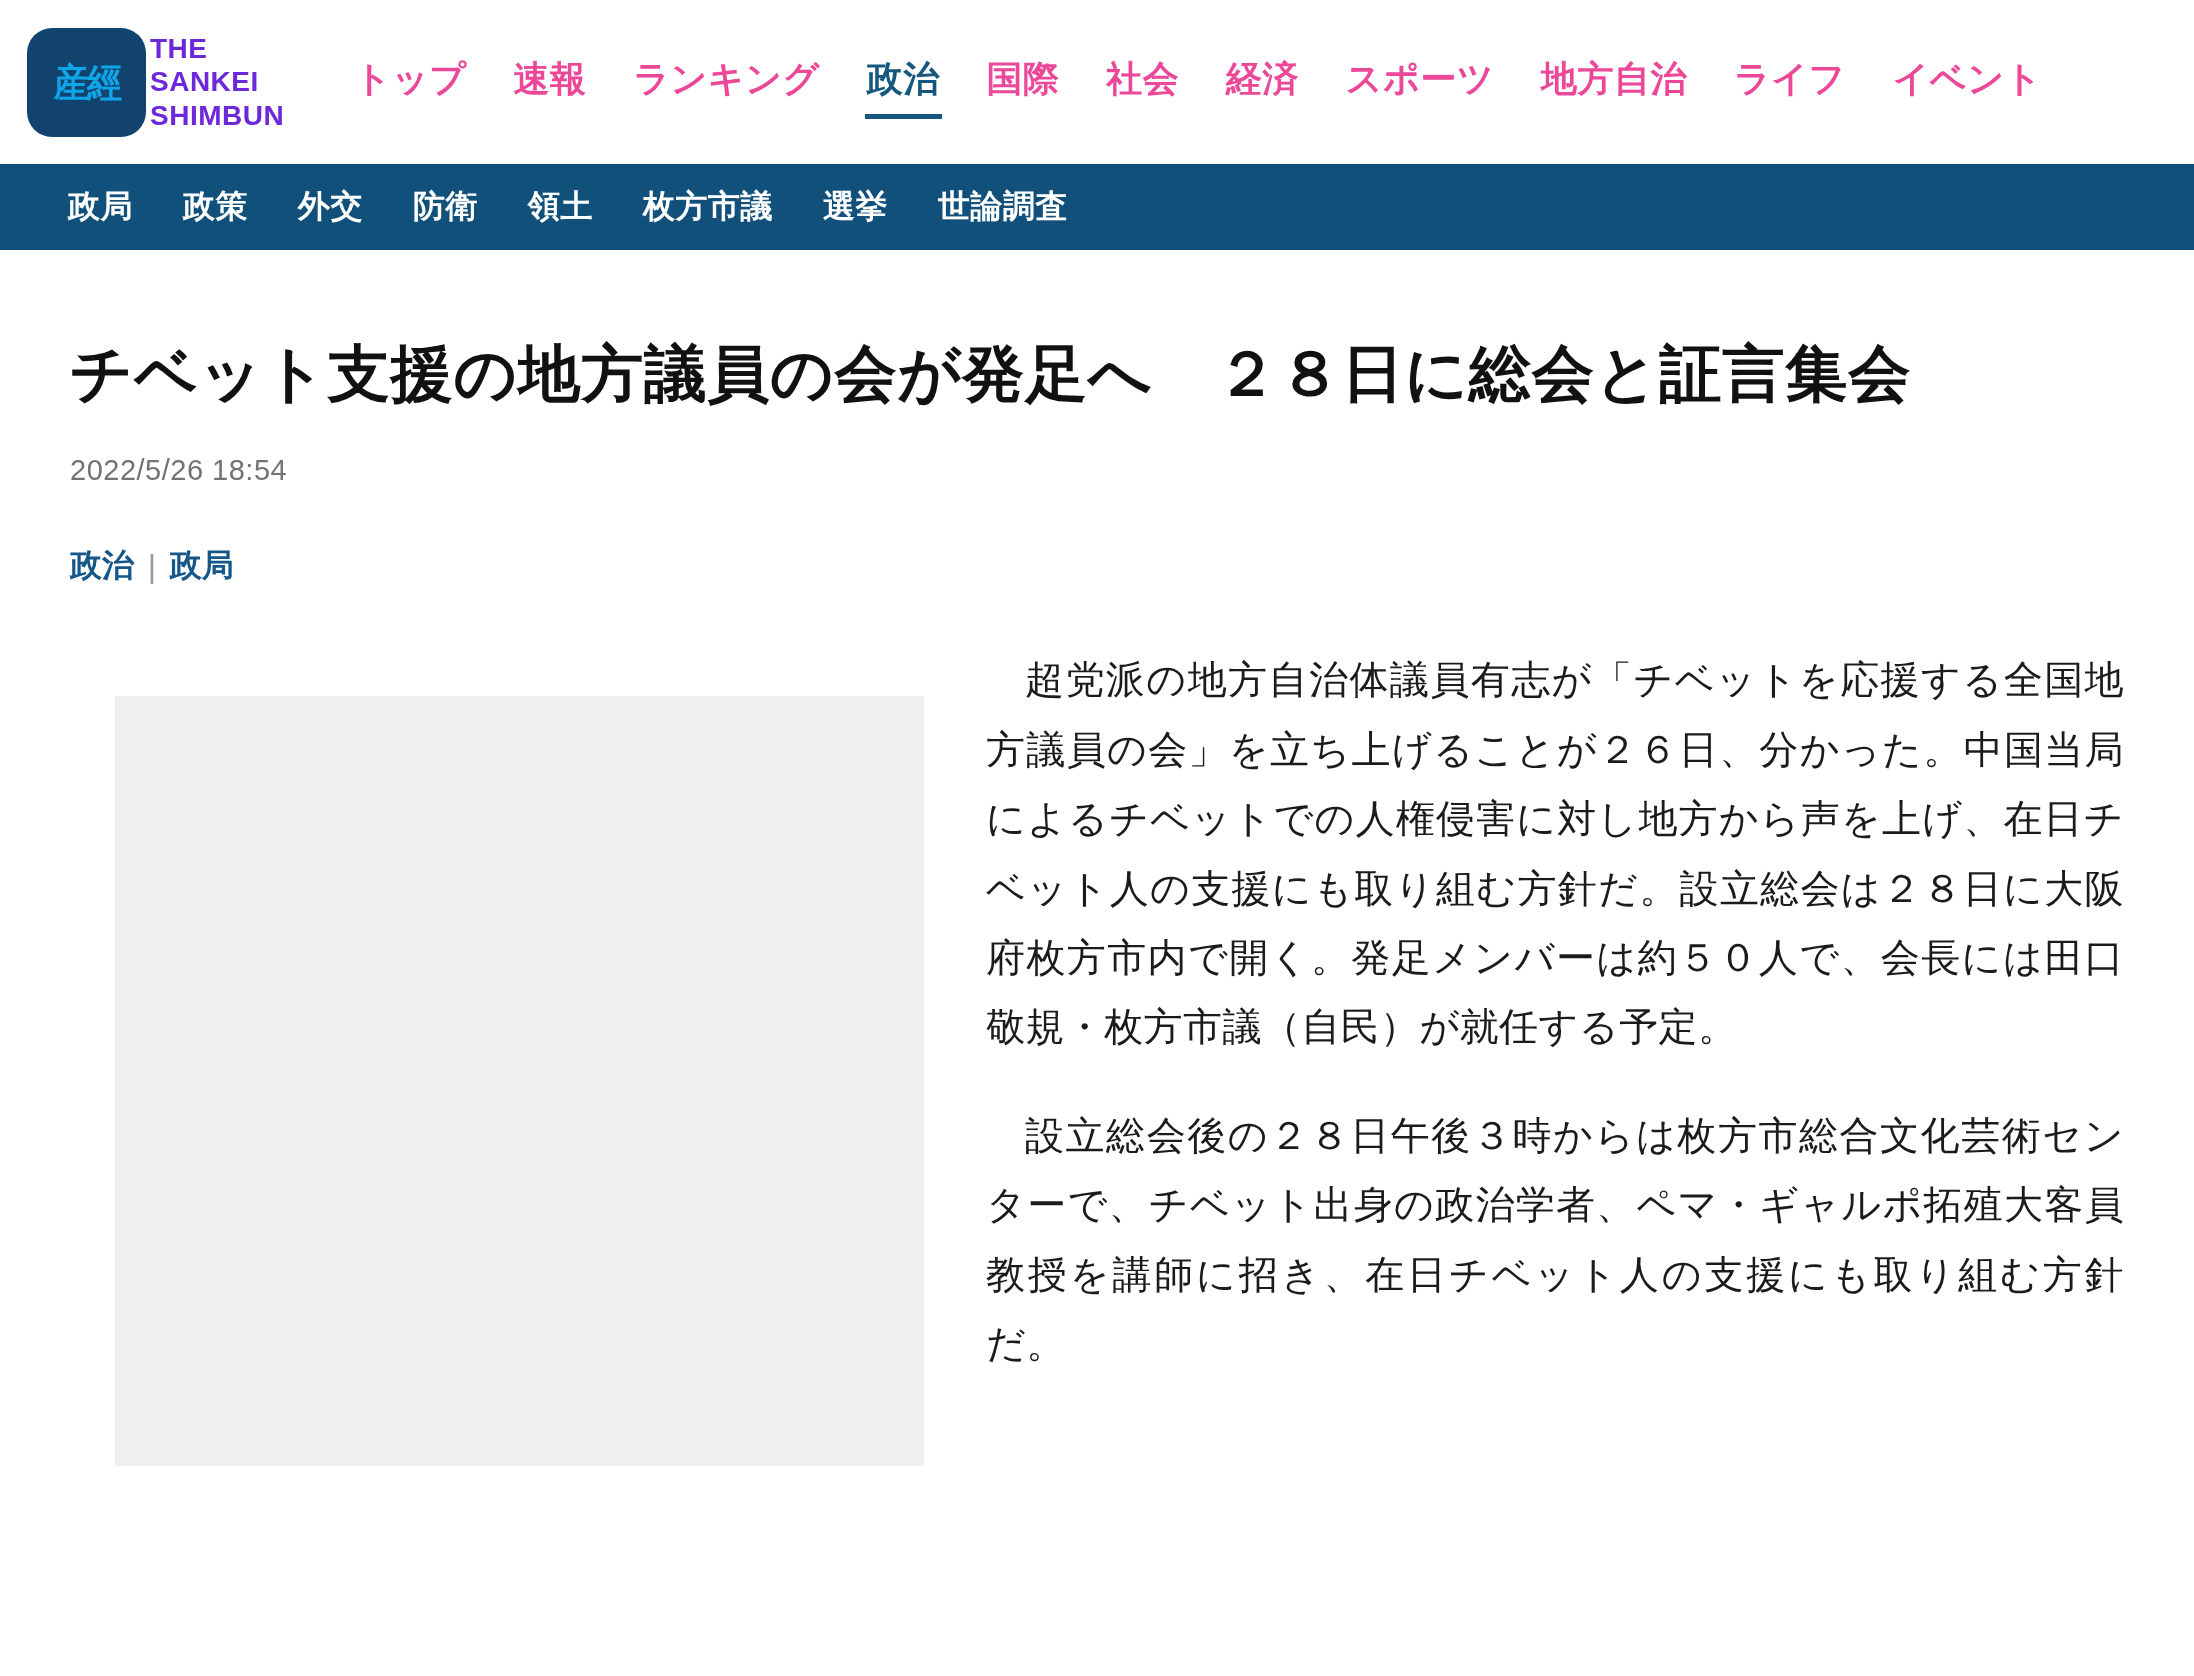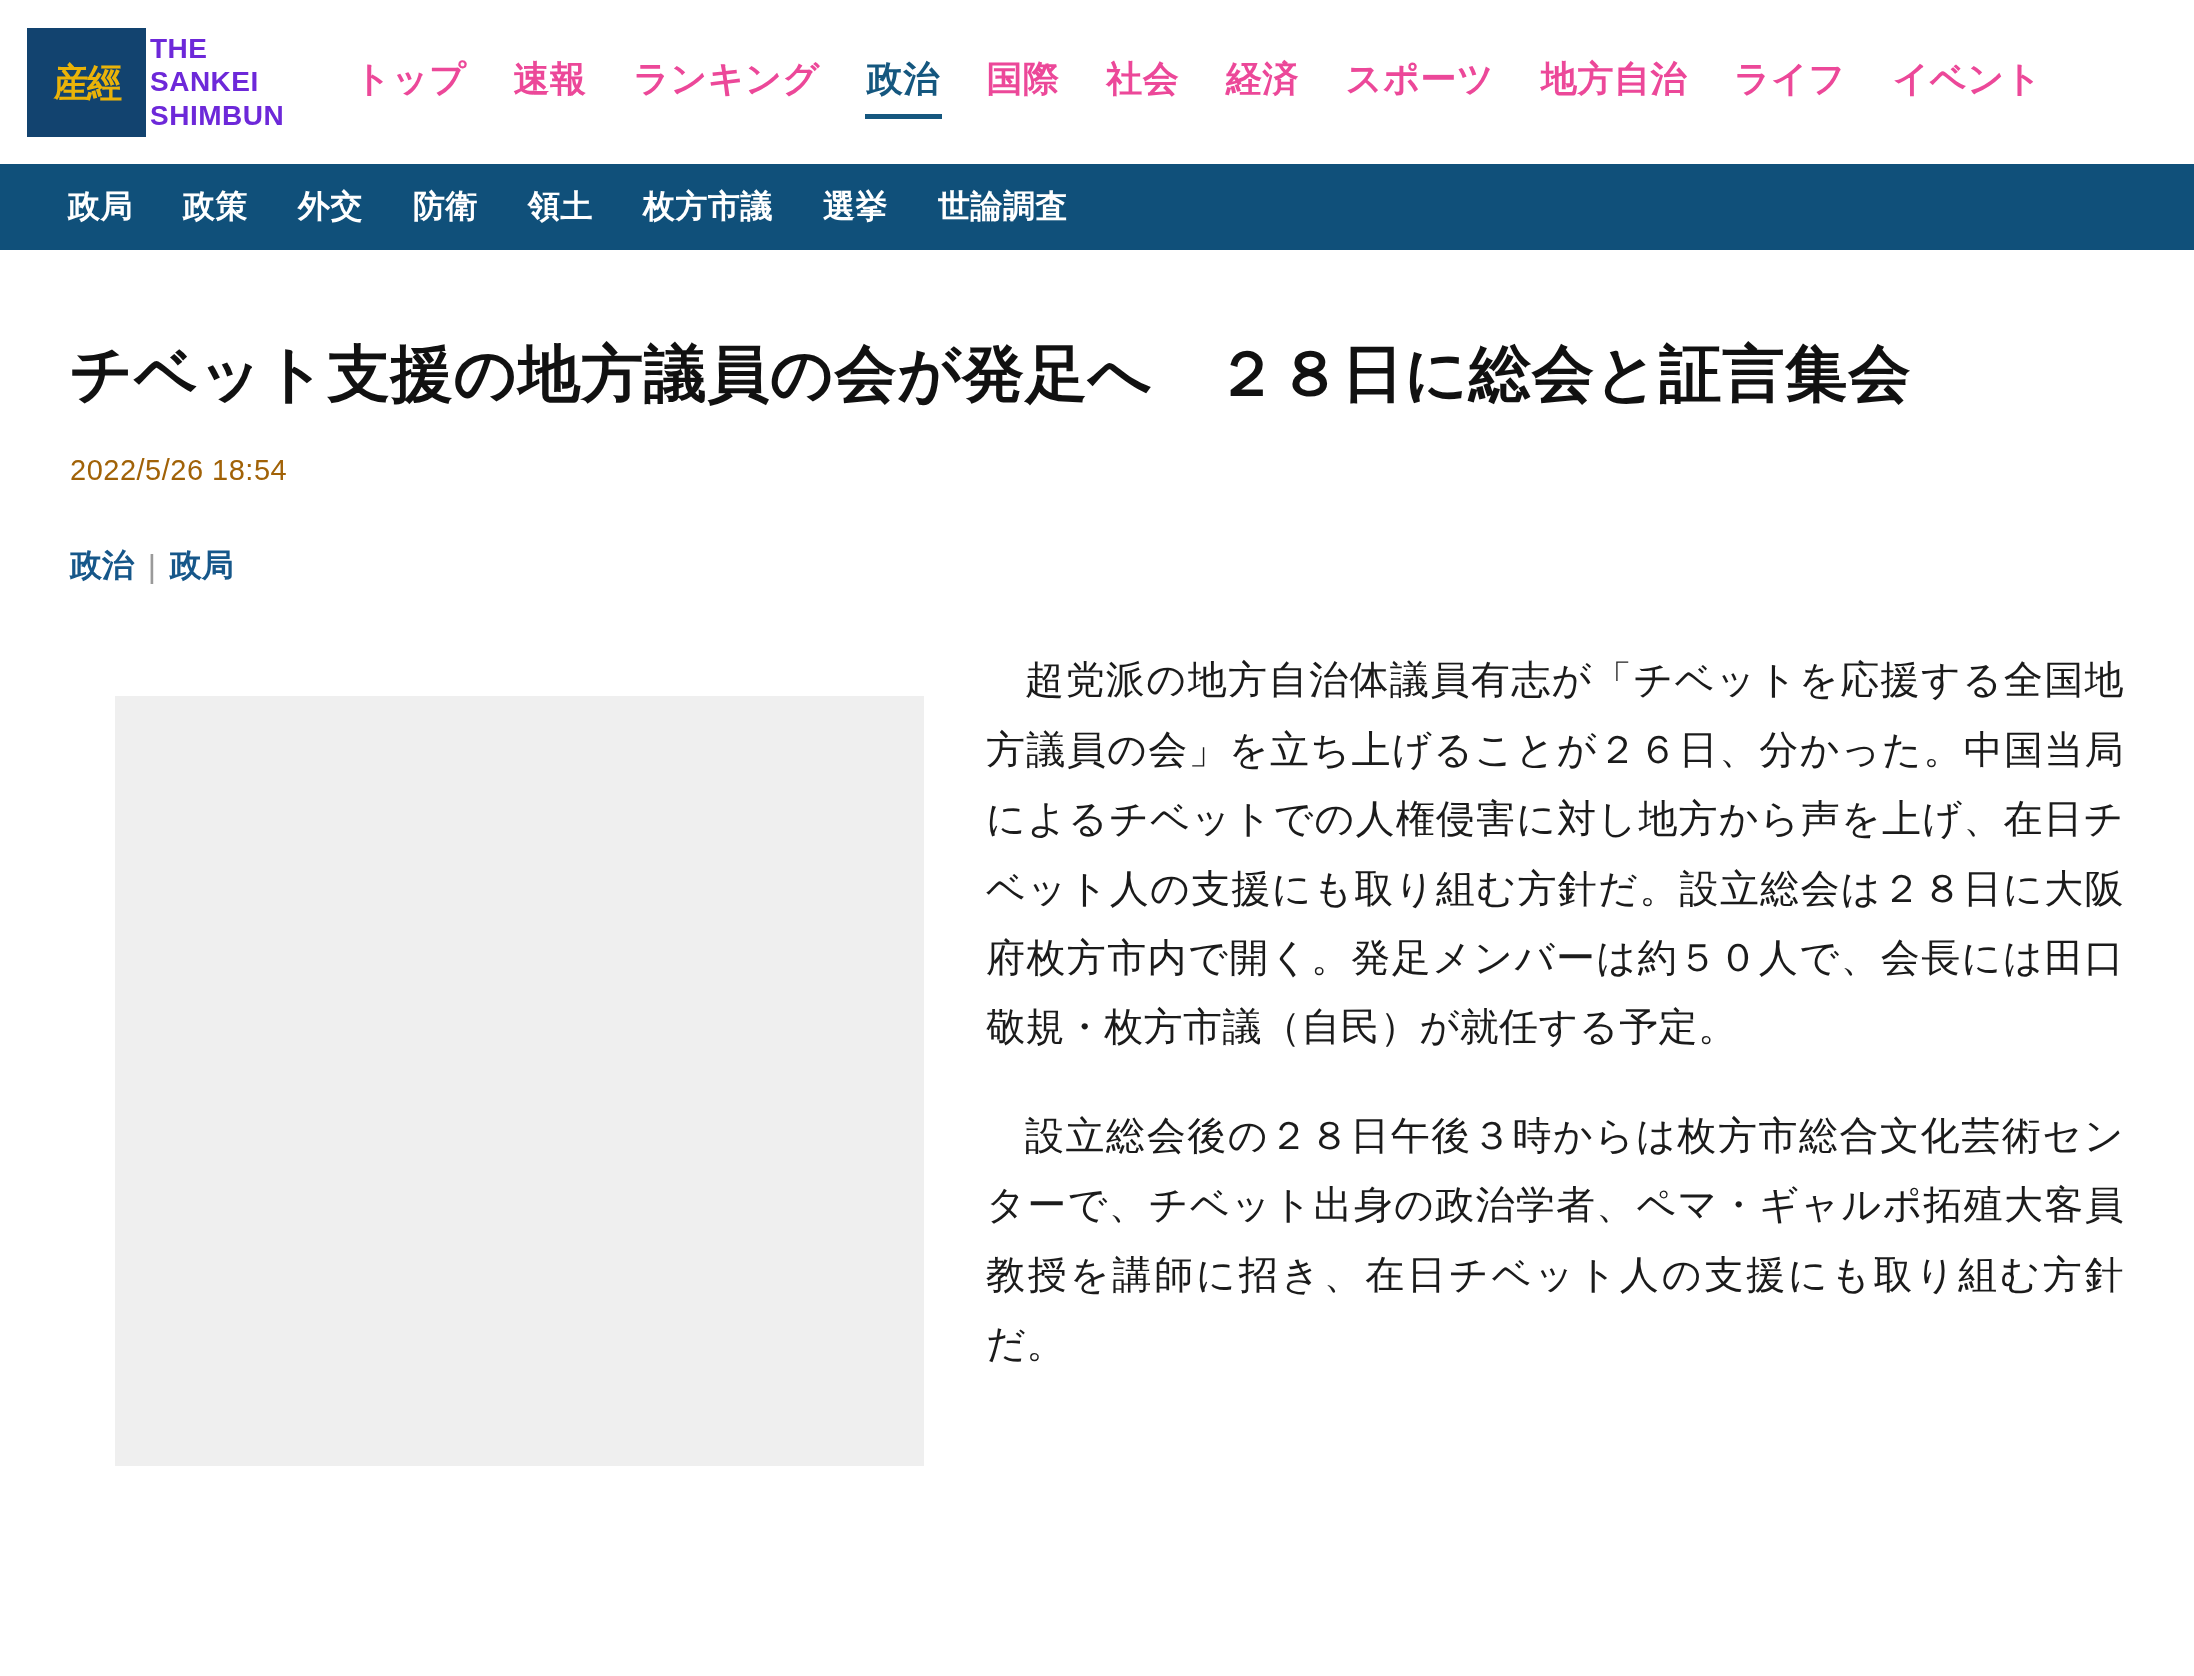--- a/index.html
+++ b/index.html
@@ -27,32 +27,33 @@
   .logo-block {
     display: flex;
     align-items: center;
     flex: 0 0 auto;
     margin-right: 47px;
   }
   .logo-mark {
     width: 119px;
     height: 109px;
     background: #12436f;
-    color: #eab308;
+    color: #0ea5e9;
     display: flex;
     align-items: center;
     justify-content: center;
     font-family: "DejaVu Serif", serif;
     font-size: 39px;
     font-weight: bold;
     letter-spacing: -2px;
     line-height: 1.05;
     text-align: center;
     box-sizing: border-box;
     padding: 5.9px 3.9px;
+    border-radius: 25px;
   }
   .logo-mark span { display: inline-block; transform: scaleX(0.9); }
   .logo-text {
     margin-left: 4px;
     color: #6d28d9;
     font-family: "Liberation Sans", sans-serif;
     font-weight: bold;
     font-size: 28px;
     line-height: 1.18;
     letter-spacing: 0.5px;
@@ -116,21 +117,21 @@
     font-size: 62px;
     font-weight: bold;
     line-height: 1.28;
     color: #111111;
     margin: 84px 0 0 0;
     letter-spacing: 1px;
   }
   .article-date {
     margin-top: 41px;
     font-size: 29px;
-    color: #a16207;
+    color: #737373;
     letter-spacing: 0.5px;
   }
   .breadcrumb {
     margin-top: 57px;
     font-size: 32px;
     color: #8a8a8a;
     display: flex;
     align-items: center;
     gap: 13.7px;
   }

